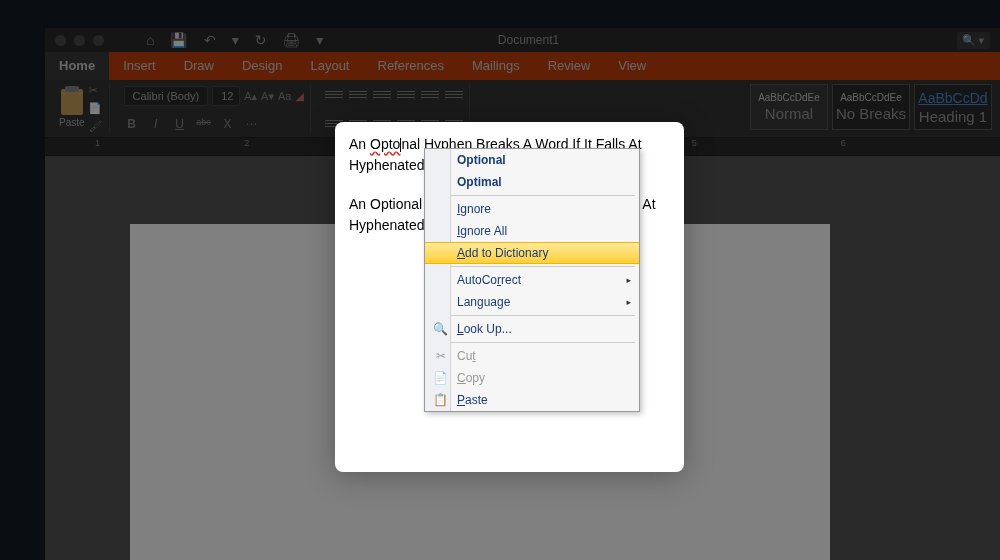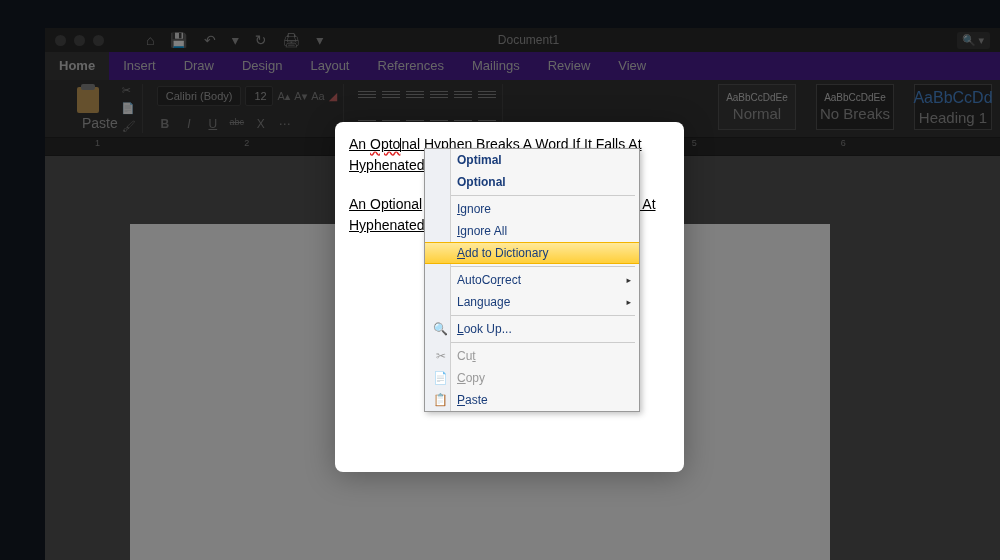--- a/index.html
+++ b/index.html
@@ -7,52 +7,52 @@
 .dim { filter:brightness(0.5); }
 .window { position:absolute; left:45px; top:28px; right:0; bottom:0; background:#2a2a2a; }
 .titlebar { height:24px; display:flex; align-items:center; position:relative; background:#2a2a2a; }
 .traffic { display:flex; gap:8px; margin-left:10px; }
 .traffic span { width:11px; height:11px; border-radius:50%; background:#4a4a4a; }
 .tb-icons { display:flex; gap:16px; margin-left:42px; align-items:center; }
 .tb-icons span { color:#999; font-size:14px; }
 .doc-title { position:absolute; left:50%; transform:translateX(-50%); color:#999; font-size:12px;padding-left:12px; }
 .search { position:absolute; right:10px; display:flex; align-items:center; gap:2px; background:#3a3a3a; padding:2px 6px; border-radius:3px; }
 .search span { color:#999; font-size:11px; }
-.tabs { display:flex; background:#4c1d95; height:28px; }
+.tabs { display:flex; background:#c2410c; height:28px; }
 .tab { padding:6px 14px; color:#ccc; font-size:13px; cursor:pointer; }
 .tab.active { background:#3a3a3a; font-weight:600; }
 .ribbon { background:#333; height:58px; display:flex; padding:4px 8px; gap:8px; border-bottom:1px solid #222; }
 .rgroup { display:flex; flex-direction:column; justify-content:space-between; padding:2px 6px; border-right:1px solid #444; }
 .paste-btn { display:flex; flex-direction:column; align-items:center; gap:2px; }
 .paste-ico { width:22px; height:26px; background:#c9a05a; border-radius:2px; position:relative; }
 .paste-ico::before { content:''; position:absolute; top:-3px; left:4px; width:14px; height:6px; background:#888; border-radius:2px; }
-.paste-lbl { color:#aaa; font-size:14px;margin-left:23px; }
+.paste-lbl { color:#aaa; font-size:10px; }
 .mini-icons { display:flex; flex-direction:column; gap:4px; margin-left:4px; }
 .mini-icons span { width:14px; height:14px; color:#888; font-size:11px; }
 .font-row { display:flex; gap:4px; align-items:center; }
 .font-sel { background:#2a2a2a; color:#aaa; font-size:11px; padding:3px 8px; border:1px solid #444; border-radius:2px; }
 .fmt-row { display:flex; gap:8px; margin-top:6px; }
 .fmt-row span { color:#888; font-size:12px; width:16px; text-align:center; }
 .para-row { display:flex; gap:6px; }
 .para-row span { width:18px; height:16px; display:flex; flex-direction:column; gap:2px; justify-content:center; }
 .para-row span i { height:1px; background:#888; display:block; }
-.styles { display:flex; gap:20px; margin-left:auto; }
+.styles { display:flex; gap:4px; margin-left:auto; }
 .style-box { width:78px; height:46px; background:#2a2a2a; border:1px solid #555; display:flex; flex-direction:column; align-items:center; justify-content:center; gap:2px; }
 .style-box.sel { background:#3a3a3a; }
 .style-prev { color:#ccc; font-size:10px; }
-.style-prev.blue { color:#4a8cd8; font-size:16px; }
+.style-prev.blue { color:#4a8cd8; font-size:14px;text-decoration:underline; }
 .style-name { color:#999; font-size:15px; }
 .ruler { height:18px; background:#2a2a2a; position:relative; border-bottom:1px solid #222; }
 .ruler-marks { position:absolute; left:50px; right:10px; top:0; height:18px; display:flex; }
 .ruler-tick { flex:1; position:relative; color:#888; font-size:9px; }
 .canvas { position:absolute; left:50px; right:0; top:128px; bottom:0; background:#808080; }
 .page { position:absolute; left:35px; top:68px; width:700px; height:600px; background:#fff; }
 .vruler { position:absolute; left:44px; top:128px; width:6px; bottom:0; background:#2a2a2a; }
 .doc-overlay { position:absolute; left:335px; top:122px; width:349px; height:350px; background:#fff; border-radius:8px; box-shadow:0 4px 30px rgba(0,0,0,0.3); z-index:10; padding:12px 14px; color:#000; font-size:14px; }
-.doc-line { line-height:1.5;text-decoration:underline; }
+.doc-line { line-height:1.5; }
 .spell-err { border-bottom:1px wavy #d22; text-decoration:underline wavy #d22; text-underline-offset:2px; }
 .cursor-mark { display:inline-block; width:1px; height:14px; background:#000; vertical-align:middle; }
 .ctxmenu { position:absolute; left:424px; top:148px; width:216px; background:#f6f6f6; border:1px solid #999; box-shadow:2px 2px 6px rgba(0,0,0,0.25); z-index:20; font-size:12px; }
 .ctx-item { display:flex; align-items:center; height:22px; padding:0 8px 0 32px; color:#1a3d7a; cursor:default; position:relative; }
 .ctx-item.bold { font-weight:700; }
 .ctx-item.highlighted { background:linear-gradient(#ffe99a,#ffcf3a); border-top:1px solid #f3b400; border-bottom:1px solid #f3b400; }
 .ctx-item.disabled { color:#999; }
 .ctx-sep { height:1px; background:#ccc; margin:2px 4px; }
 .ctx-arrow { position:absolute; right:8px; color:#333; font-size:9px; }
 .ctx-icon { position:absolute; left:8px; width:16px; height:16px; display:flex; align-items:center; justify-content:center; font-size:12px; }
@@ -229,22 +229,22 @@
     <span>An </span><span class="spell-err">Opto</span><span class="cursor-mark"></span><span>nal</span><span> Hyphen Breaks A Word If It Falls At</span>
   </div>
   <div class="doc-line"><span>Hyphenated</span></div>
   <div style="height:18px"></div>
   <div class="doc-line"><span>An Optional</span><span style="display:inline-block;width:210px"></span><span>s At</span></div>
   <div class="doc-line"><span>Hyphenated</span></div>
 </div>
 
 <div class="ctxmenu">
   <div class="ctx-gutter"></div>
+  <div class="ctx-item bold">Optional</div>
   <div class="ctx-item bold">Optimal</div>
-  <div class="ctx-item bold">Optional</div>
   <div class="ctx-sep"></div>
   <div class="ctx-item"><span class="u">I</span>gnore</div>
   <div class="ctx-item"><span class="u">I</span>gnore All</div>
   <div class="ctx-item highlighted"><span class="u">A</span>dd to Dictionary</div>
   <div class="ctx-sep"></div>
   <div class="ctx-item">AutoCo<span class="u">r</span>rect<span class="ctx-arrow">▸</span></div>
   <div class="ctx-item">Langua<span class="u">g</span>e<span class="ctx-arrow">▸</span></div>
   <div class="ctx-sep"></div>
   <div class="ctx-item"><span class="ctx-icon">🔍</span><span class="u">L</span>ook Up...</div>
   <div class="ctx-sep"></div>

